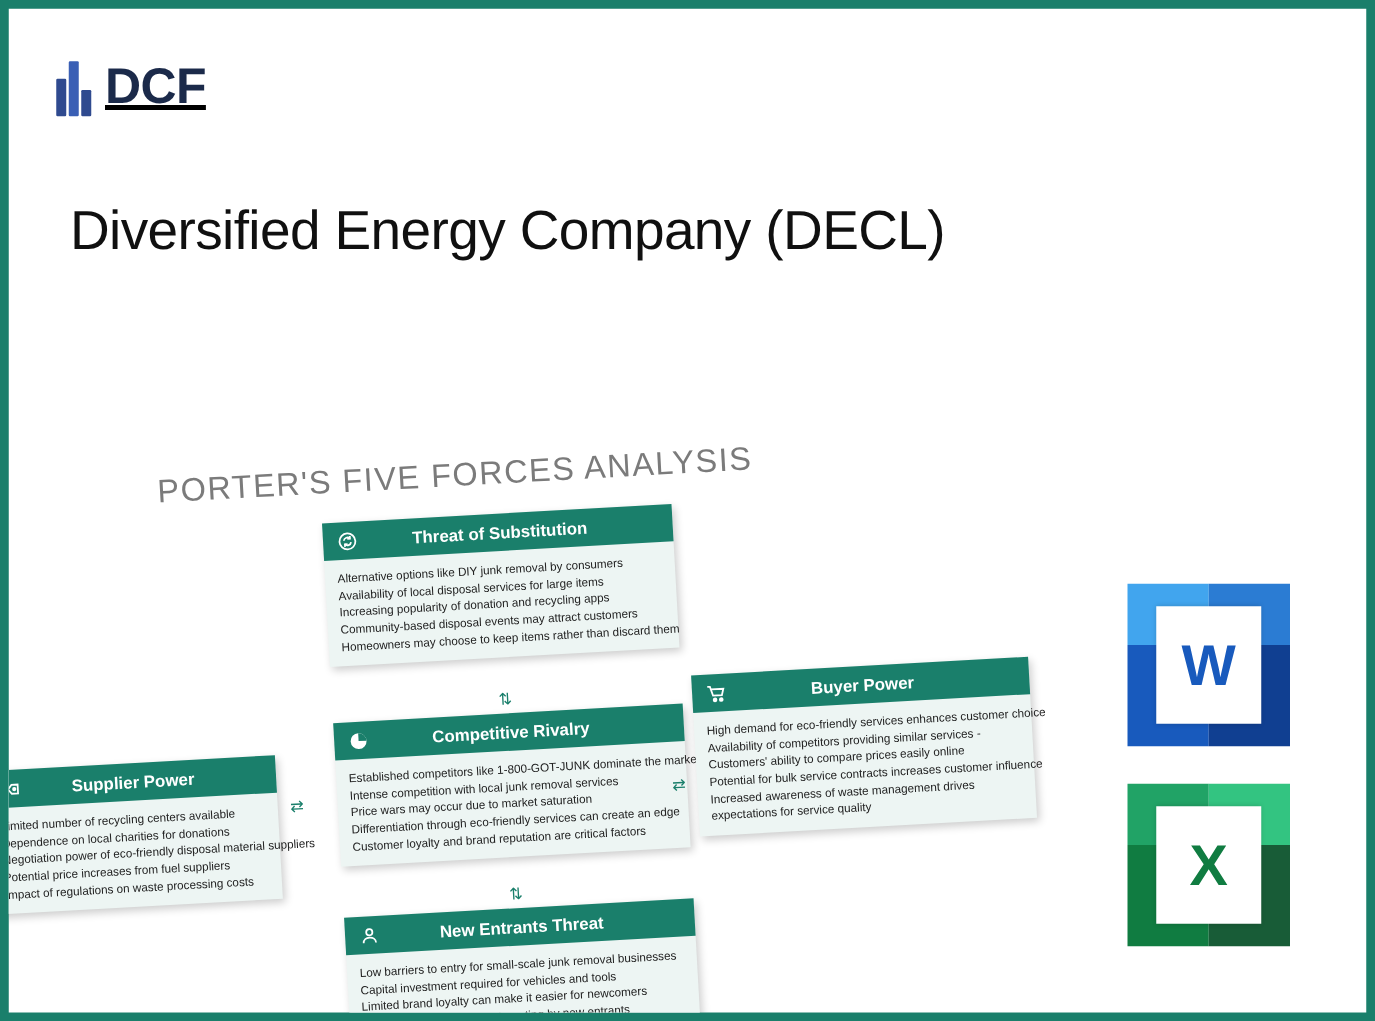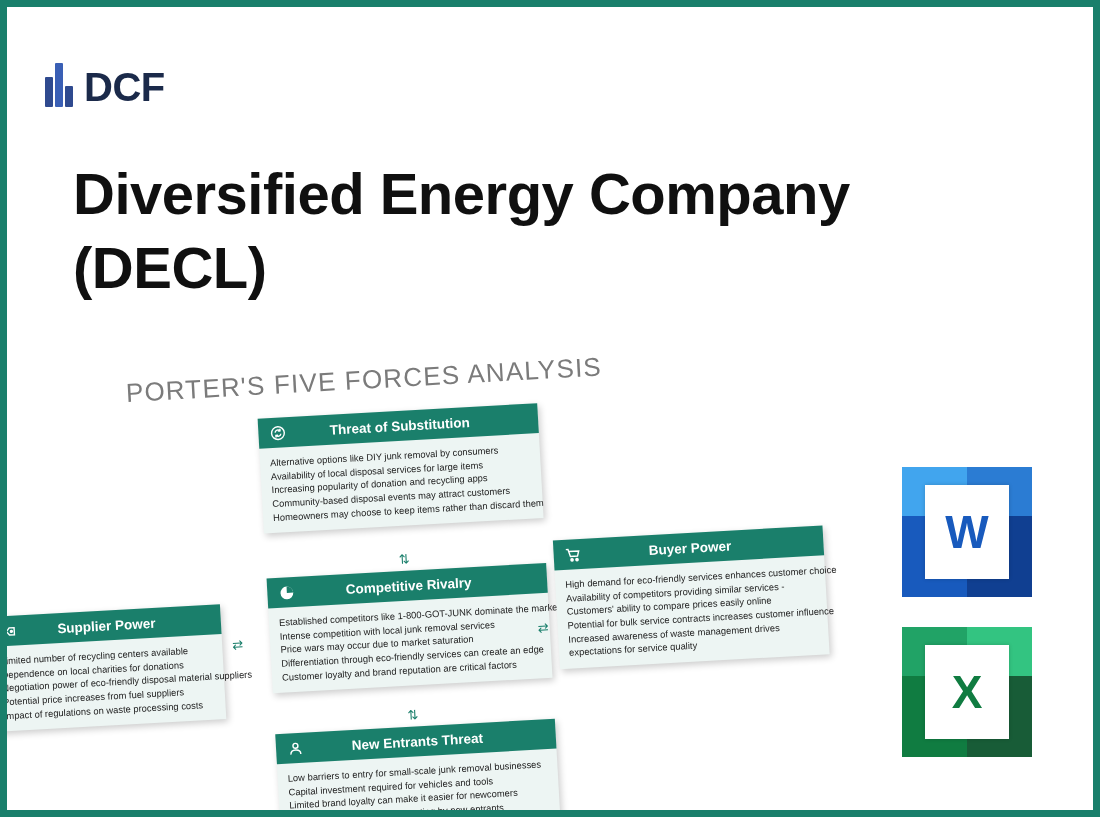--- a/index.html
+++ b/index.html
@@ -13,37 +13,37 @@
   .page {
     position: relative;
     width: 1100px; height: 817px;
     background: #ffffff;
     border: 7px solid #1a7f6b;
     overflow: hidden;
   }
 
   
   .logo {
-    position: absolute; left: 38px; top: 56px;
-    display: flex; align-items: flex-end; gap: 9px;
+    position: absolute; left: 38px; top: 42px;
+    display: flex; align-items: flex-start; gap: 9px; text-decoration: underline;
   }
   .logo-mark { width: 30px; height: 44px; position: relative; }
   .logo-bar { position: absolute; bottom: 0; border-radius: 1px; }
   .lb1 { left: 0px;  width: 8px; height: 30px; background: #2f4a8f; }
   .lb2 { left: 10px; width: 8px; height: 44px; background: #3a5fb5; }
   .lb3 { left: 20px; width: 8px; height: 21px; background: #2f4a8f; }
   .logo-text {
     font-size: 40px; font-weight: bold; color: #1b2a4a;
     letter-spacing: -0.5px; line-height: 1;
   }
 
   
   .title {
-    position: absolute; left: 66px; top: 150px; width: 800px;
-    font-size: 58px; font-weight: bold; color: #101010;
+    position: absolute; left: 49px; top: 150px; width: 800px;
+    font-size: 44px; font-weight: normal; color: #101010;
     line-height: 1.28; letter-spacing: -0.5px;
   }
 
   
   .diagram {
     position: absolute; left: 0px; top: 330px;
     width: 860px; height: 490px;
     transform: rotate(-3.2deg);
     transform-origin: 430px 245px;
   }

